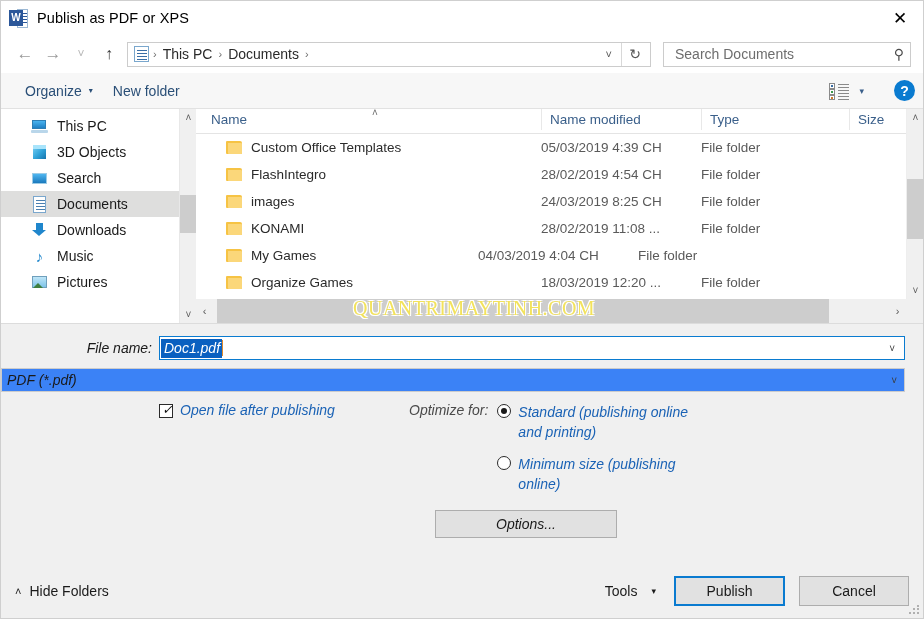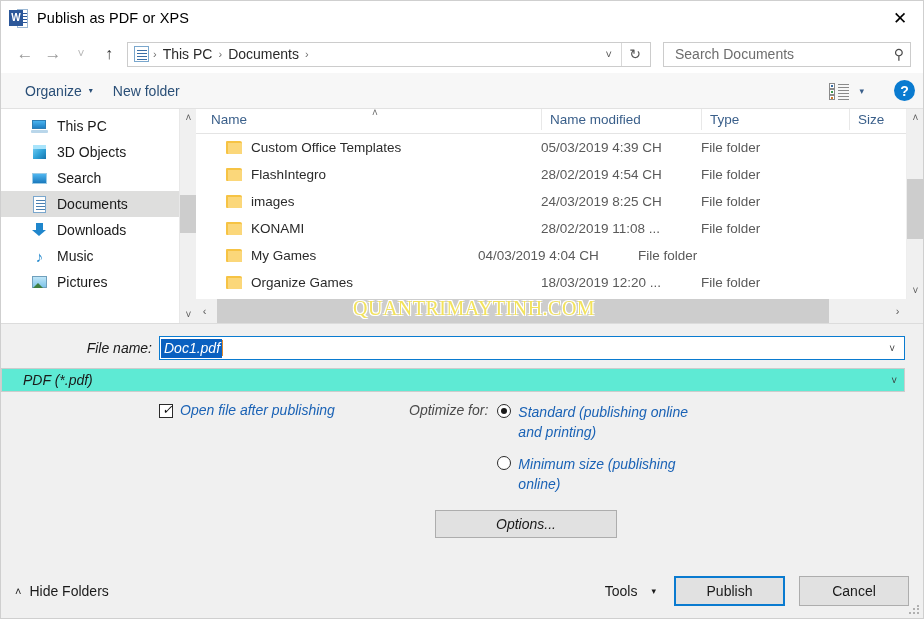--- a/index.html
+++ b/index.html
@@ -270,22 +270,22 @@
     display: flex; align-items: center; padding: 0 2px 0 0; min-width: 0;
   }
   .fname-input .sel {
     background: #0a60c0; color: #ffffff; font-size: 14px; padding: 1px 2px 2px 3px;
     margin-left: 1px; white-space: nowrap;
   }
   .fname-input .caret-bar { width: 1px; height: 16px; background: #e08a2a; }
   .fname-input .grow { flex: 1 1 auto; }
   .combo-caret { color: #3a3a3a; font-size: 10px; padding: 0 7px; flex: 0 0 auto; }
   .stype-input {
-    flex: 1 1 auto; height: 24px; border: 1px solid #cccccc; background: #5eead4;
-    display: flex; align-items: center; min-width: 0; padding-left: 16px;
+    flex: 1 1 auto; height: 24px; border: 1px solid #cccccc; background: #3b82f6;
+    display: flex; align-items: center; min-width: 0;
   }
   .stype-input .val { font-size: 14px; color: #1a1a1a; padding-left: 5px; white-space: nowrap; }
 
   .optrow { display: flex; margin-top: 10px; padding-left: 158px; }
   .checkwrap { display: flex; align-items: flex-start; width: 250px; flex: 0 0 auto; }
   .checkbox {
     width: 14px; height: 14px; border: 1px solid #2a2a2a; background: #fff;
     margin-right: 7px; margin-top: 2px; position: relative; flex: 0 0 auto;
   }
   .checkbox .tick {

